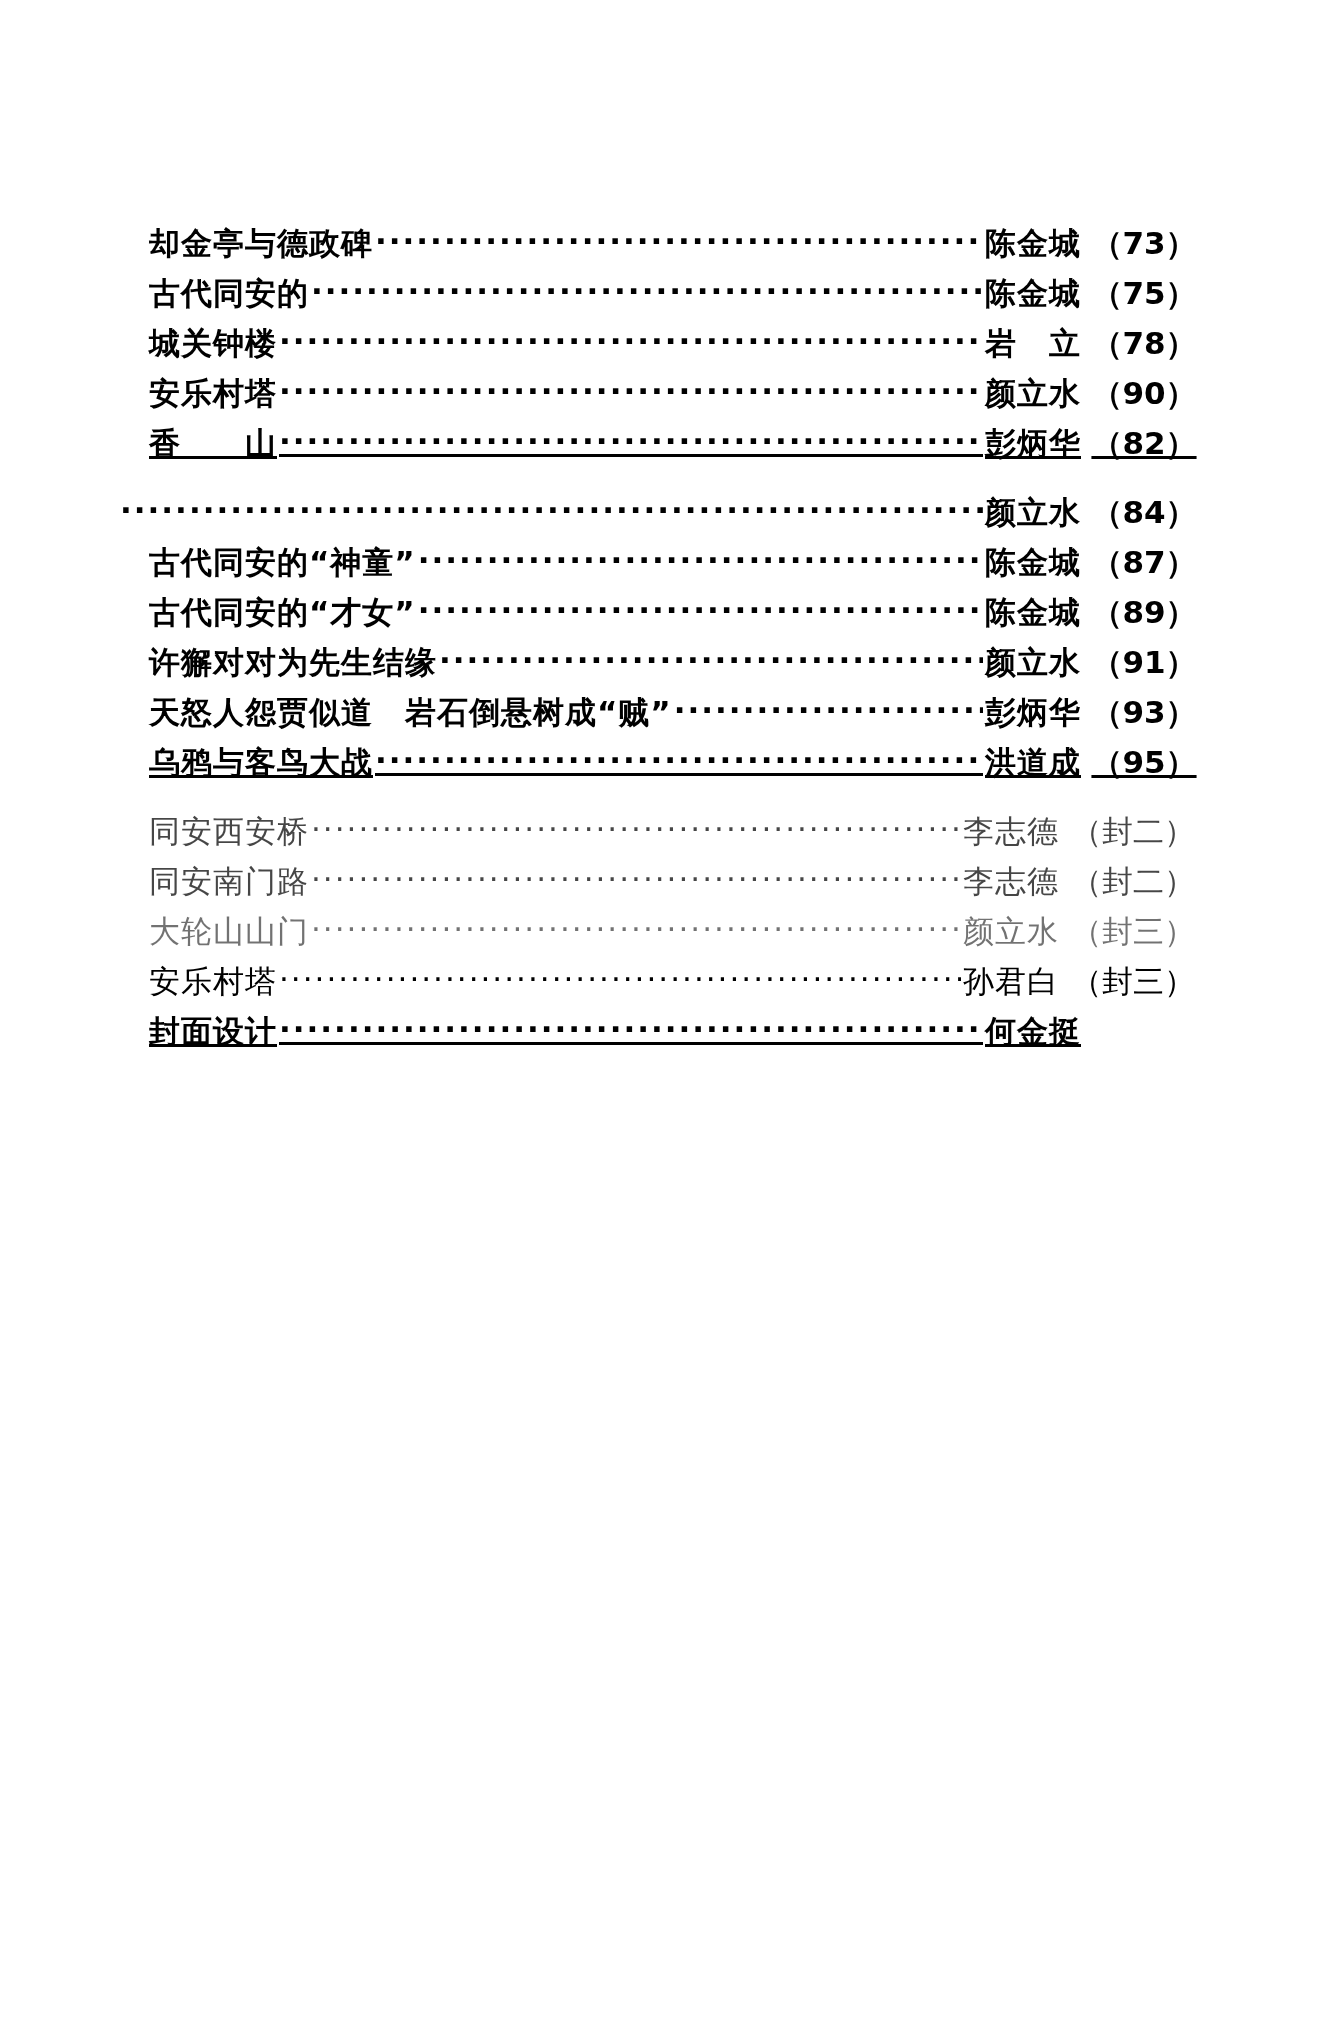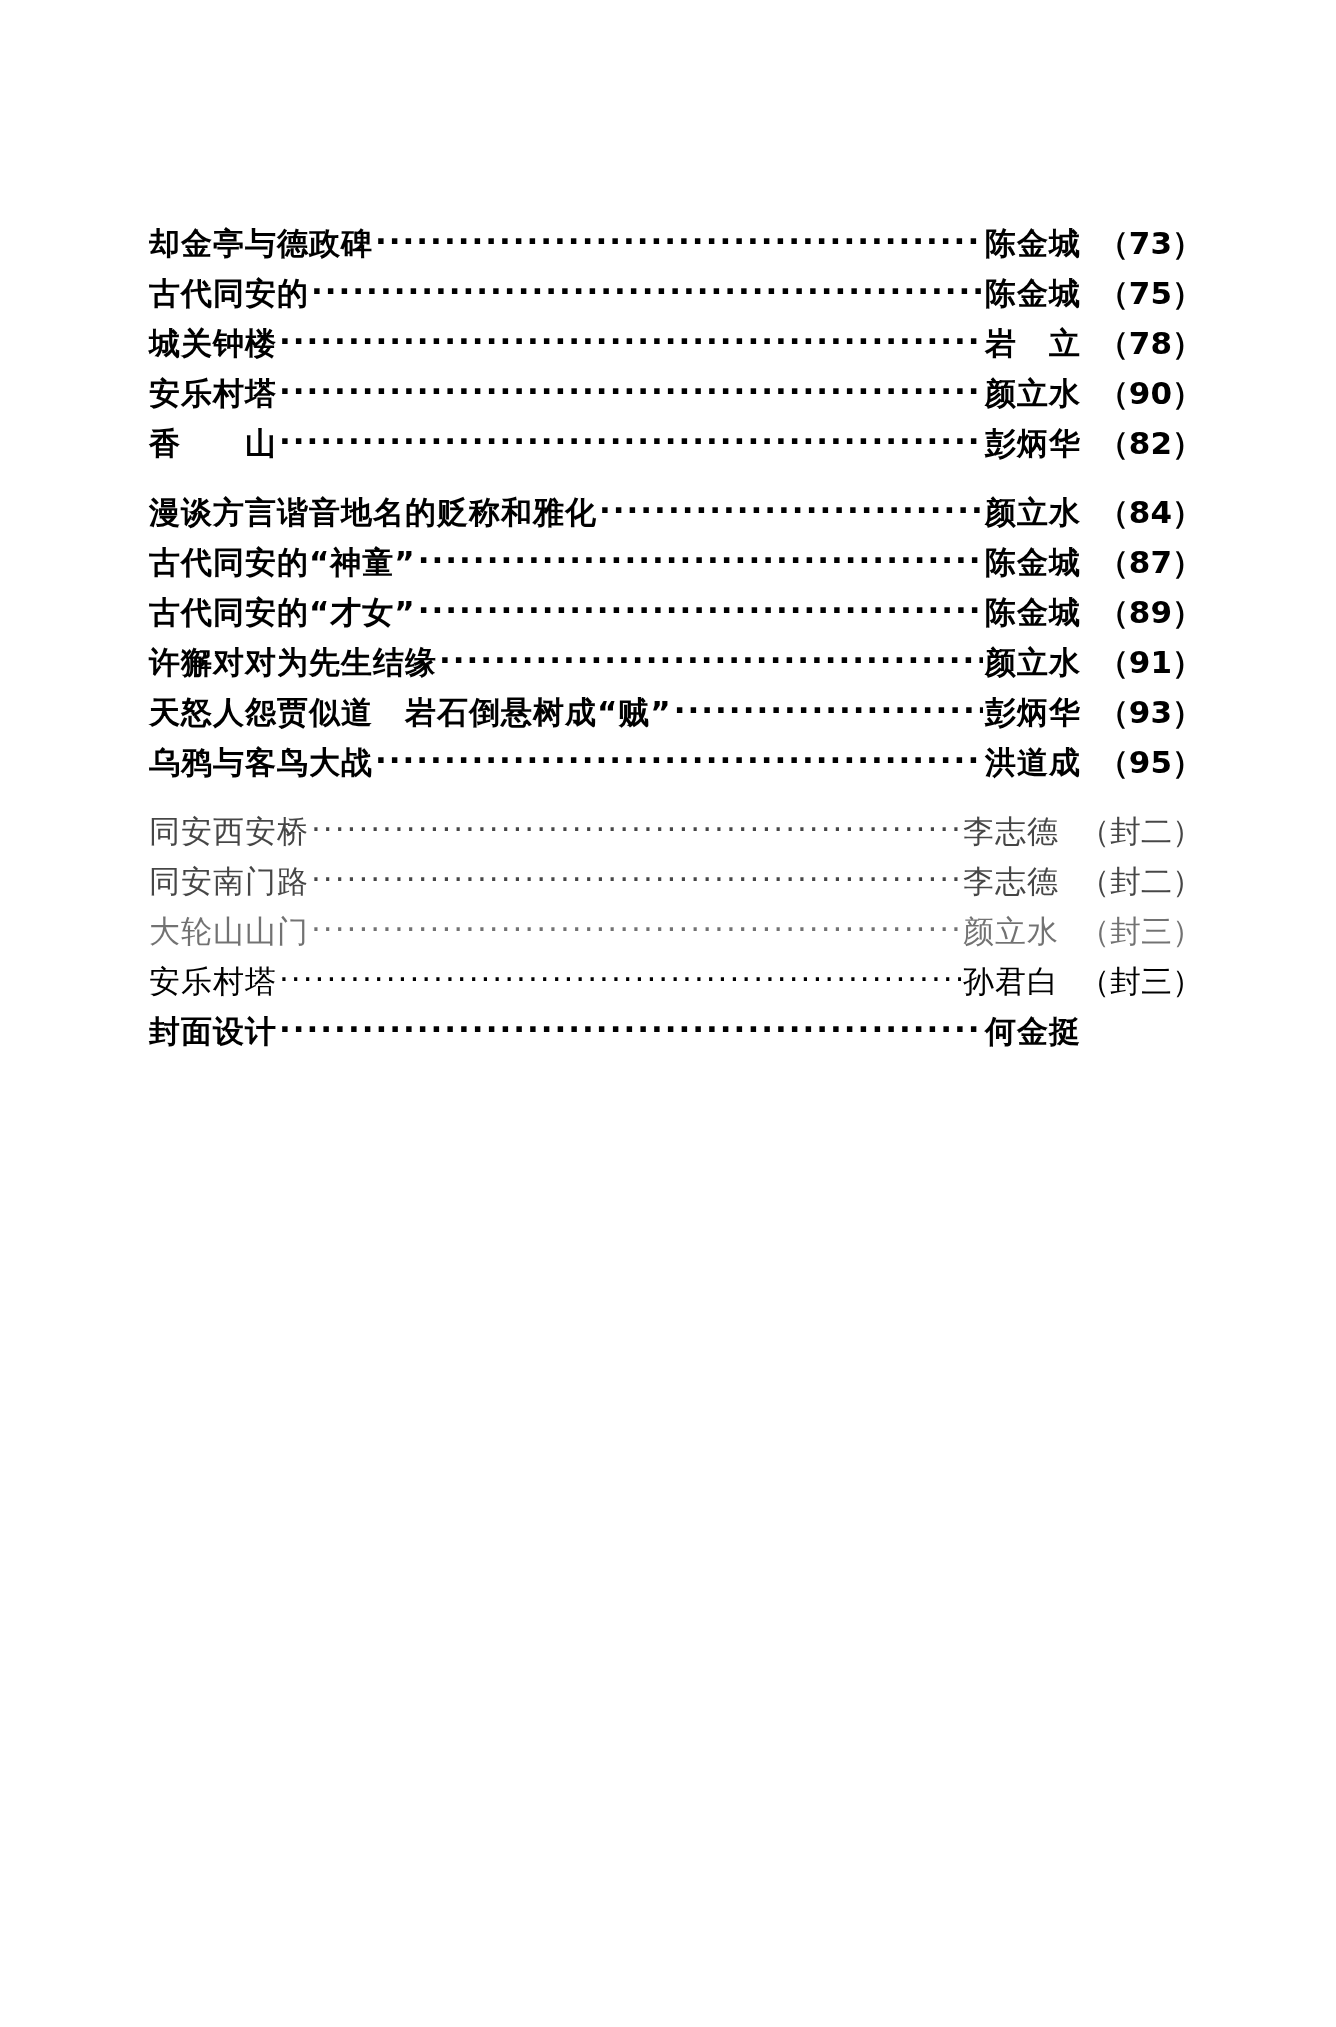--- a/index.html
+++ b/index.html
@@ -34,21 +34,21 @@
 
   .entry {
     display: flex;
     align-items: baseline;
     width: 1085px;
     font-size: 31px;
     line-height: 1.0;
     margin-bottom: 19px;
     white-space: nowrap;
   }
-  .entry:last-child { margin-bottom: 0; }
+  .entry:last-child { margin-bottom: 0; text-decoration: underline; }
 
   .title {
     font-family: "DejaVu Sans", "Liberation Sans", sans-serif;
     font-weight: bold;
     letter-spacing: 1px;
     flex: 0 0 auto;
     margin-left: 31px;
   }
   .leader {
     flex: 1 1 auto;
@@ -65,21 +65,21 @@
     flex: 0 0 auto;
     font-weight: bold;
     letter-spacing: 1px;
     text-align: left;
   }
   .page-no {
     flex: 0 0 auto;
     font-weight: bold;
     letter-spacing: 0px;
     min-width: 118px;
-    text-align: right;
+    text-align: center;
     padding-left: 4px;
   }
   .page-no.wide {
     min-width: 140px;
   }
   
   .group-photos .title,
   .group-photos .author,
   .group-photos .page-no,
   .group-photos .leader {
@@ -129,21 +129,20 @@
       <div class="entry">
         <span class="title">香　　山</span>
         <span class="leader">····································································</span>
         <span class="author">彭炳华</span>
         <span class="page-no">（82）</span>
       </div>
     </div>
 
     <div class="toc-group">
       <div class="entry">
-        <span class="title">漫谈方言谐音地名的贬称和雅化</span>
         <span class="leader">····································································</span>
         <span class="author">颜立水</span>
         <span class="page-no">（84）</span>
       </div>
       <div class="entry">
         <span class="title">古代同安的“神童”</span>
         <span class="leader">····································································</span>
         <span class="author">陈金城</span>
         <span class="page-no">（87）</span>
       </div>

